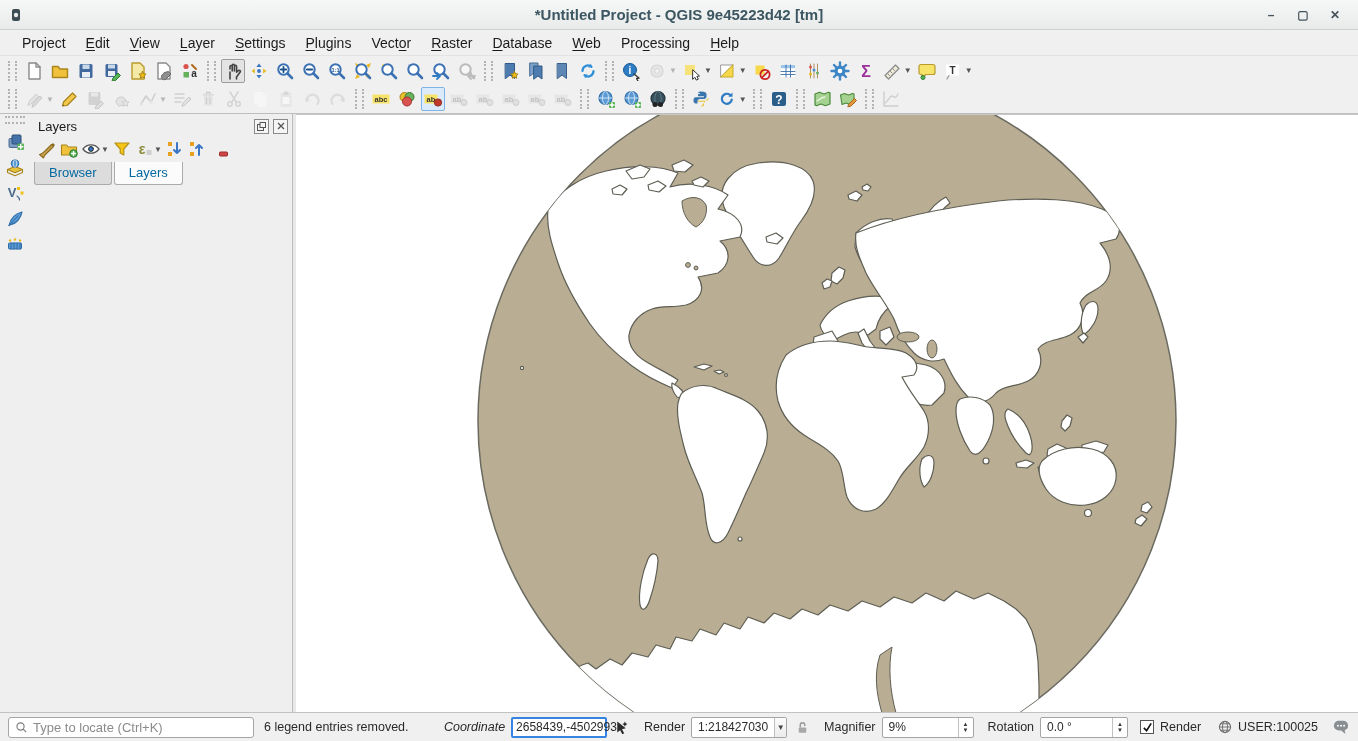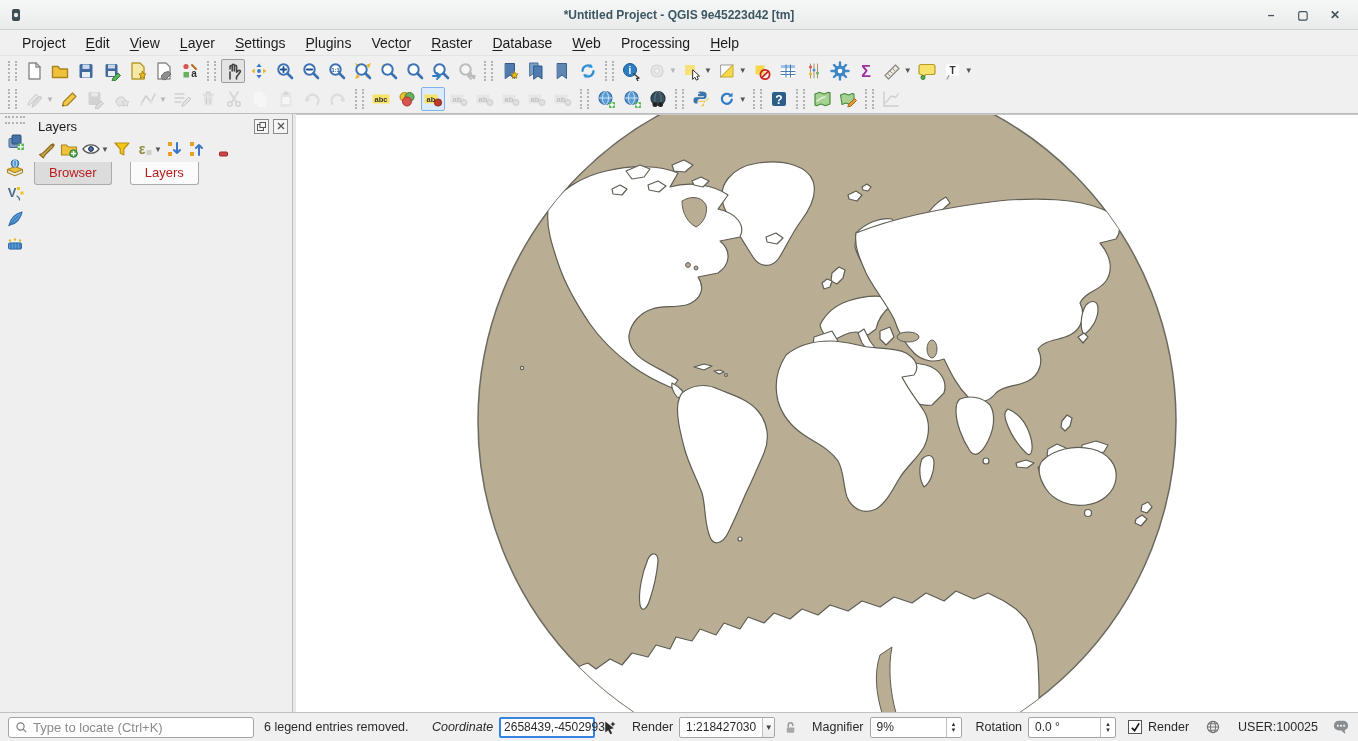--- a/index.html
+++ b/index.html
@@ -11,21 +11,21 @@
   }
   
   .titlebar{
     height:30px; background:linear-gradient(#f6f7f7,#e9eaea);
     border-bottom:1px solid #cfcfcf;
     display:flex; align-items:center; position:relative;
   }
   .titlebar .appicon{ width:14px; height:16px; margin-left:9px; }
   .titlebar .title{
     position:absolute; left:0; right:0; text-align:center;
-    font-weight:bold; font-size:12px; color:#3c5762; pointer-events:none;
+    font-weight:bold; font-size:15px; color:#3c5762; pointer-events:none;
   }
   .winbtns{ margin-left:auto; display:flex; gap:6px; padding-right:10px; z-index:2; }
   .winbtn{ width:26px; height:20px; display:flex; align-items:center; justify-content:center;
     color:#45545c; font-weight:bold; font-size:12px; cursor:default;}
   
   .menubar{ height:26px; background:#f0f0f0; display:flex; align-items:center;
     padding-left:12px; border-bottom:1px solid #e3e3e3; font-size:14px; color:#1b1b1b;}
   .menu-item{ padding:3px 10px; }
   .menu-item u{ text-underline-offset:2px; }
   
@@ -56,21 +56,21 @@
   .panel-tools{ height:26px; display:flex; align-items:center; padding-left:6px; }
   .panel-tools .tbtn{ width:22px; height:22px; margin:0; }
   .layer-list{ flex:1; background:#fff; border:1px solid #bcbcbc; margin:2px 1px 0 2px; overflow:hidden;}
   .layer-row{ height:20px; display:flex; align-items:center; background:var(--sel); color:#fff; padding-left:22px;}
   .layer-check{ width:13px; height:13px; background:#fff; border:1px solid #444; display:flex;
     align-items:center; justify-content:center; }
   .layer-swatch{ width:17px; height:13px; background:#96a19f; border:1px solid #6f6f6f; margin-left:7px; }
   .layer-name{ margin-left:9px; font-weight:bold; font-size:13px; text-decoration:underline; }
   .panel-tabs{ height:26px; display:flex; align-items:flex-start; padding-left:4px; background:#efefef;}
   .ptab{ padding:3px 14px 4px 14px; font-size:13px; border:1px solid #ababab; border-top:none;
-    background:#dcdcdc; color:#b91c1c; border-radius:0 0 3px 3px; margin-right:18px;}
+    background:#dcdcdc; color:#0369a1; border-radius:0 0 3px 3px; margin-right:2px;}
   .ptab.active{ background:#fbfbfb; position:relative; }
   
   .splitter{ width:4px; background:#e8e8e8; border-left:1px solid #bdbdbd; }
   .map-canvas{ flex:1; background:#ffffff; border-top:1px solid #c8c8c8; position:relative; overflow:hidden;}
   .map-canvas svg{ display:block; }
   .land{ fill:#ffffff; stroke:var(--oceanline); stroke-width:1.2; stroke-linejoin:round; }
   .sea{ fill:var(--ocean); stroke:var(--oceanline); stroke-width:1; stroke-linejoin:round; }
   
   .statusbar{ height:29px; background:#f0f0f0; border-top:1px solid #c2c2c2;
     display:flex; align-items:center; padding:0 8px; font-size:12.5px; color:#2a2a2a; }
@@ -87,21 +87,21 @@
   .combo .val{ padding:0 6px; }
   .combo .arrowbox{ width:18px; align-self:stretch; border-left:1px solid #c0c0c0;
     display:flex; align-items:center; justify-content:center; font-size:8px; color:#444;
     background:linear-gradient(#fbfbfb,#ececec); }
   .spin .val{ padding:0 6px; flex:1; }
   .spin .arrows{ width:15px; align-self:stretch; border-left:1px solid #c0c0c0; display:flex;
     flex-direction:column; align-items:center; justify-content:center; font-size:6px; color:#333; line-height:6px;}
   .checkbox{ width:14px; height:14px; background:#fff; border:1px solid #555; display:flex;
     align-items:center; justify-content:center; margin-right:6px;}
   .sb-icon{ display:flex; align-items:center; }
-  .user-label{ margin-left:17px; }
+  .user-label{ margin-left:5px; }
 </style>
 </head>
 <body>
 
 <div class="titlebar">
   <svg class="appicon" viewBox="0 0 14 16">
     <rect x="3" y="2" width="8" height="12" rx="2" fill="#3c4c52"></rect>
     <circle cx="7" cy="8" r="2.2" fill="#e9eaea"></circle>
   </svg>
   <div class="title">*Untitled Project - QGIS 9e45223d42 [tm]</div>

